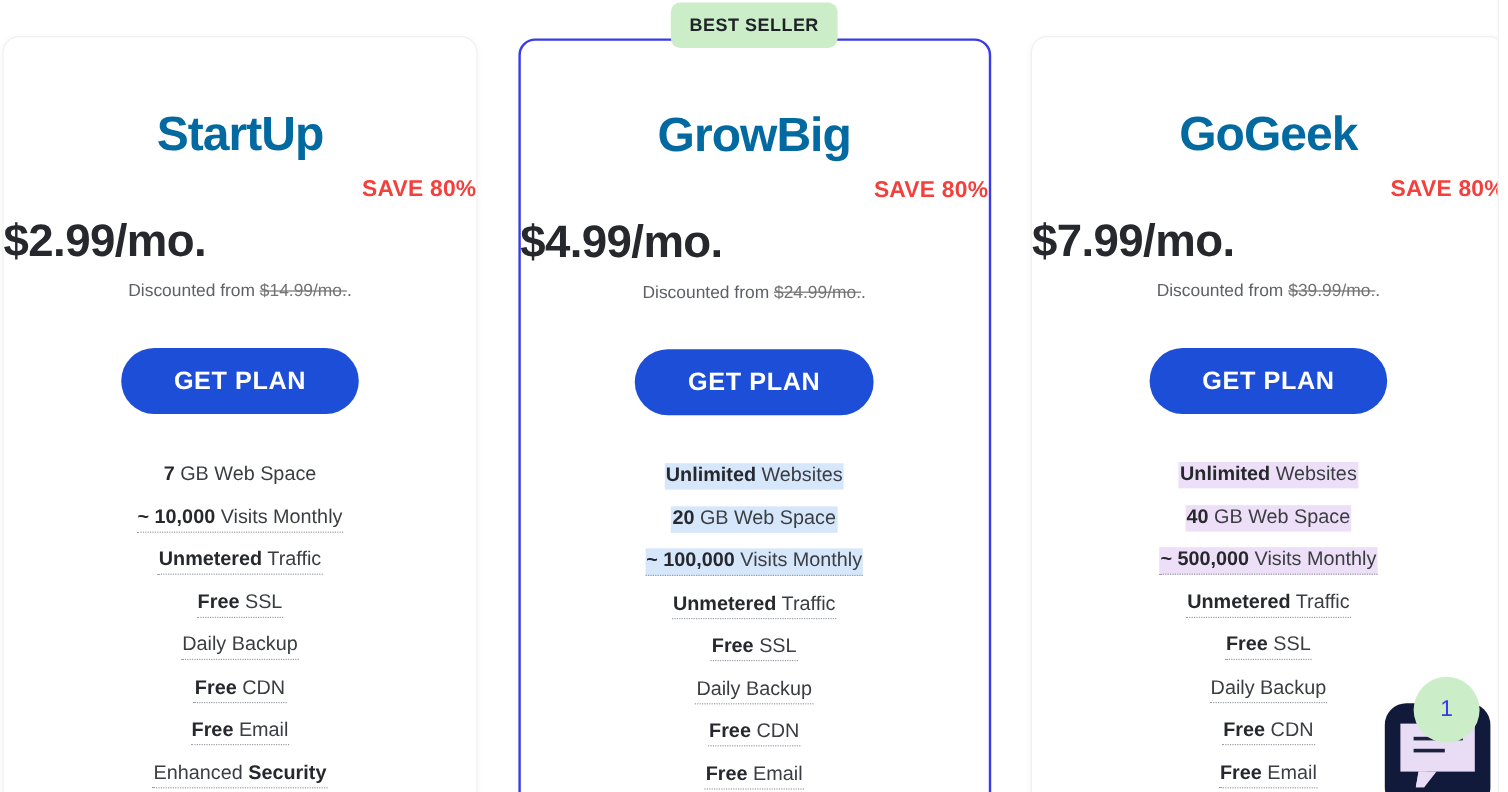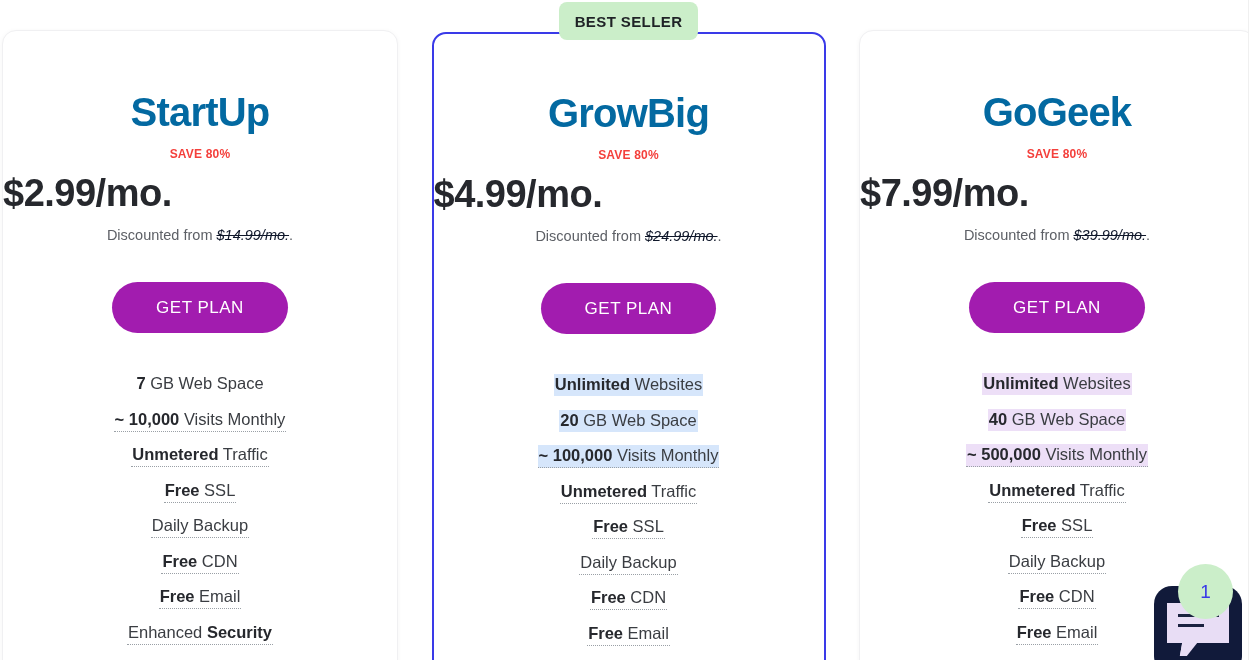--- a/index.html
+++ b/index.html
@@ -81,22 +81,22 @@
   .plan-name {
     text-align: center;
     font-size: 40px;
     font-weight: 800;
     letter-spacing: -0.8px;
     color: #0369a1;
     line-height: 1.05;
   }
 
   .save-label {
-    text-align: center;
-    font-size: 12px;
+    text-align: right;
+    font-size: 19px;
     font-weight: 700;
     color: #f4403c;
     margin-top: 14px;
     letter-spacing: 0.2px;
   }
 
   .plan-price {
     text-align: left;
     font-size: 38px;
     font-weight: 800;
@@ -106,35 +106,34 @@
   }
 
   .discount-line {
     text-align: center;
     font-size: 14.5px;
     color: #5d6066;
     margin-top: 12px;
   }
   .discount-line .old-price {
     text-decoration: line-through;
-    color: #0f172a;
-    font-style: italic;
+    color: #737373;
   }
 
   
   .cta-wrap {
     display: flex;
     justify-content: center;
     margin-top: 39px;
   }
   .get-plan-button {
-    background: #a21caf;
+    background: #1d4ed8;
     color: #ffffff;
-    font-size: 17px;
-    font-weight: 400;
+    font-size: 21px;
+    font-weight: 700;
     letter-spacing: 0.5px;
     border: none;
     border-radius: 40px;
     padding: 17px 44px;
     cursor: pointer;
     font-family: "Liberation Sans", sans-serif;
     line-height: 1;
   }
 
   

